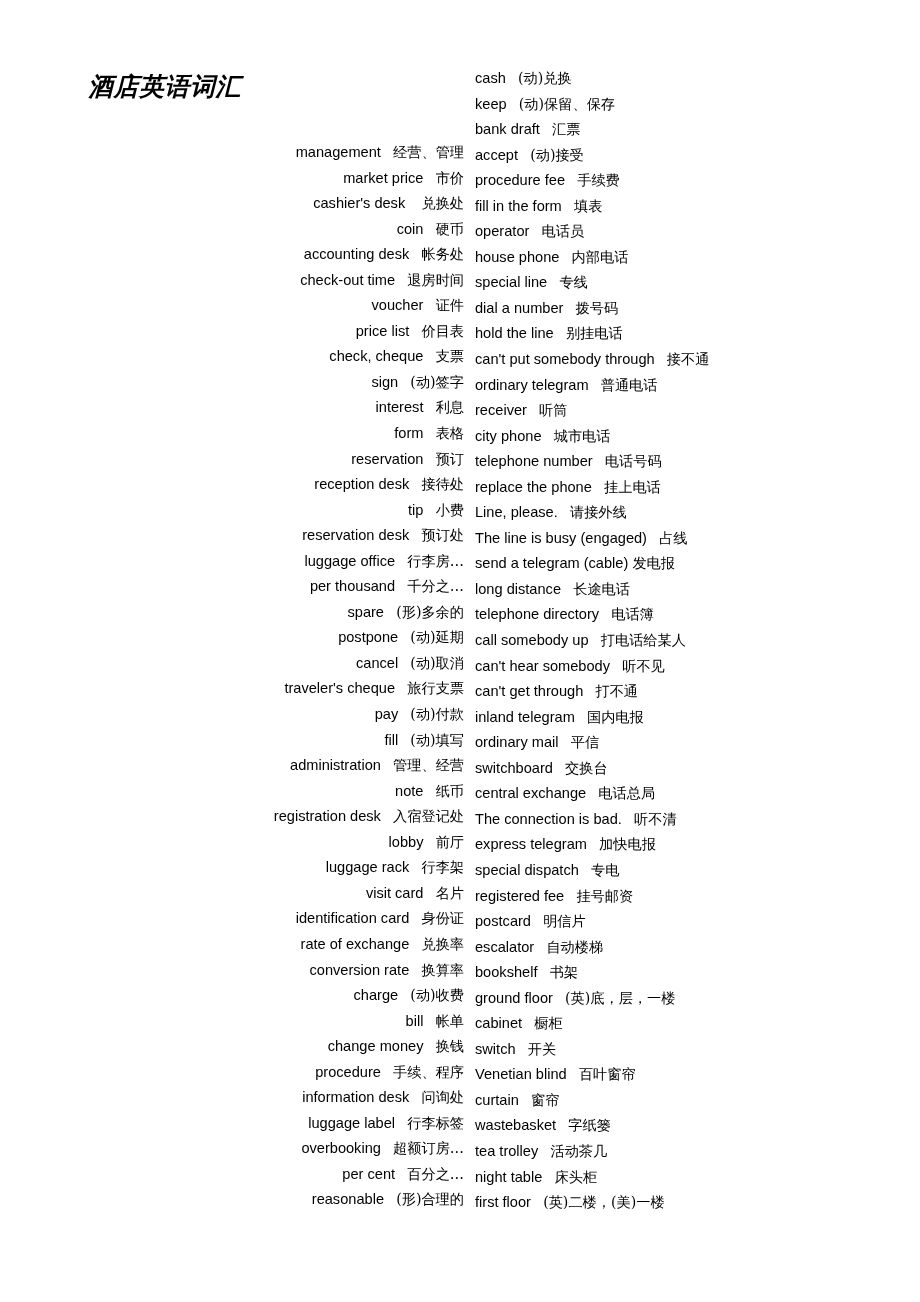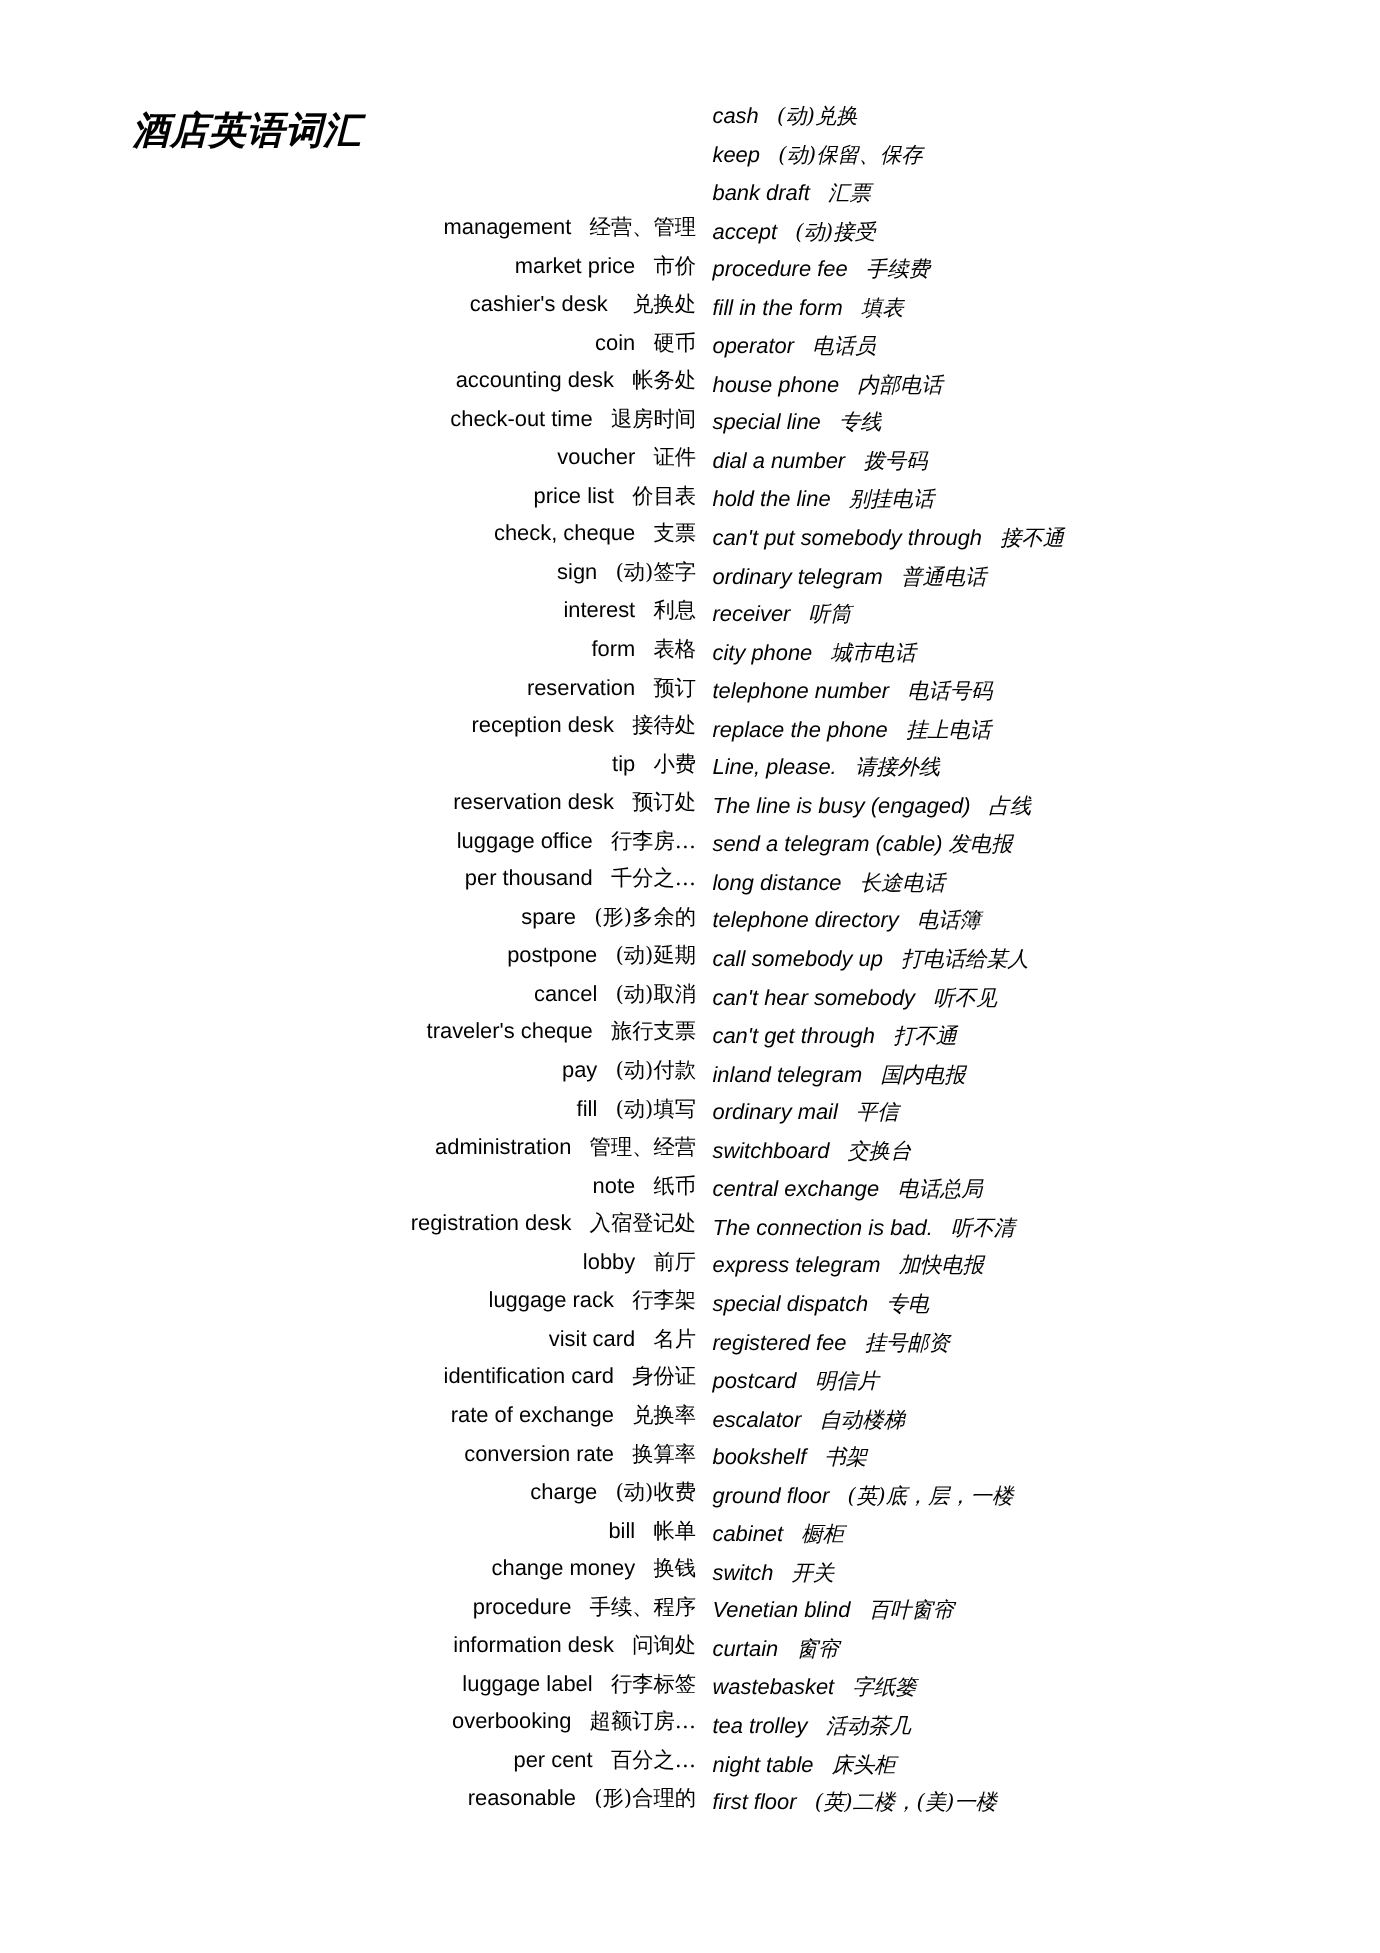--- a/index.html
+++ b/index.html
@@ -44,21 +44,20 @@
   .col-left {
     left: 64px;
     top: 140px;
     width: 400px;
     text-align: right;
   }
   .col-right {
     left: 475px;
     top: 66px;
     width: 430px;
-    font-style: italic;
   }
   .entry {
     height: 25.55px;
     white-space: pre;
     font-size: 14.6px;
   }
   .en {
     font-family: "Liberation Sans", sans-serif;
   }
   .zh {

